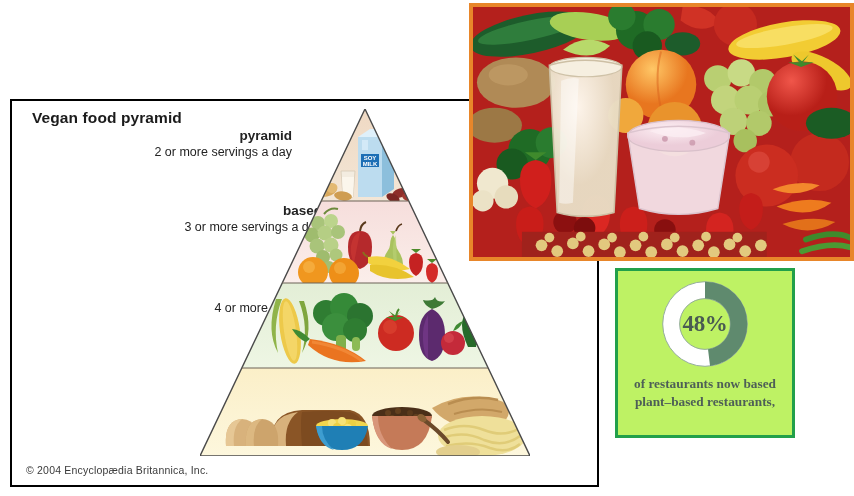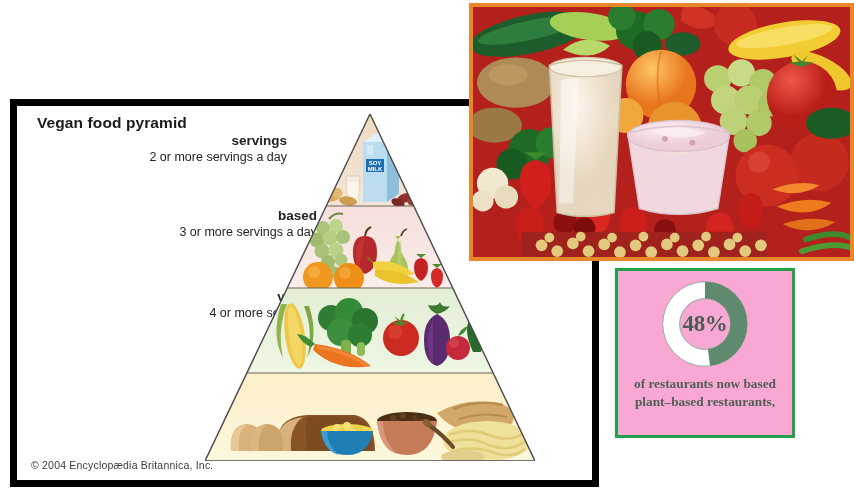--- a/index.html
+++ b/index.html
@@ -15,21 +15,21 @@
     font-family: "Liberation Sans", sans-serif;
   }
 
   
   #pyramid-panel {
     position: absolute;
     left: 10px;
     top: 99px;
     width: 589px;
     height: 388px;
-    border: 7px solid #000000;
+    border: 2px solid #000000;
     background: #ffffff;
     box-sizing: border-box;
   }
   #pyramid-title {
     position: absolute;
     left: 20px;
     top: 8px;
     font-size: 15.5px;
     font-weight: bold;
     color: #1b1b1b;
@@ -120,21 +120,21 @@
   #photo-svg { display: block; width: 100%; height: 100%; }
 
   
   #stat-panel {
     position: absolute;
     left: 615px;
     top: 268px;
     width: 180px;
     height: 170px;
     border: 3px solid #22A04A;
-    background: #f9a8d4;
+    background: #bef264;
     box-sizing: border-box;
   }
   #donut-wrap {
     position: absolute;
     left: 50%;
     top: 6px;
     transform: translateX(-50%);
     width: 94px;
     height: 94px;
   }
@@ -165,21 +165,21 @@
   }
 </style>
 </head>
 <body>
 
 <div id="pyramid-panel">
 
   <div id="pyramid-title">Vegan food pyramid</div>
 
   <div class="tier-label-block" id="lbl-legumes">
-    <span class="tier-name">servings</span>
+    <span class="tier-name">pyramid</span>
     <span class="tier-servings">2 or more servings a day</span>
   </div>
   <div class="tier-label-block" id="lbl-fruit">
     <span class="tier-name">based</span>
     <span class="tier-servings">3 or more servings a day</span>
   </div>
   <div class="tier-label-block" id="lbl-vegetables">
     <span class="tier-name">vegetables</span>
     <span class="tier-servings">4 or more servings a day</span>
   </div>

